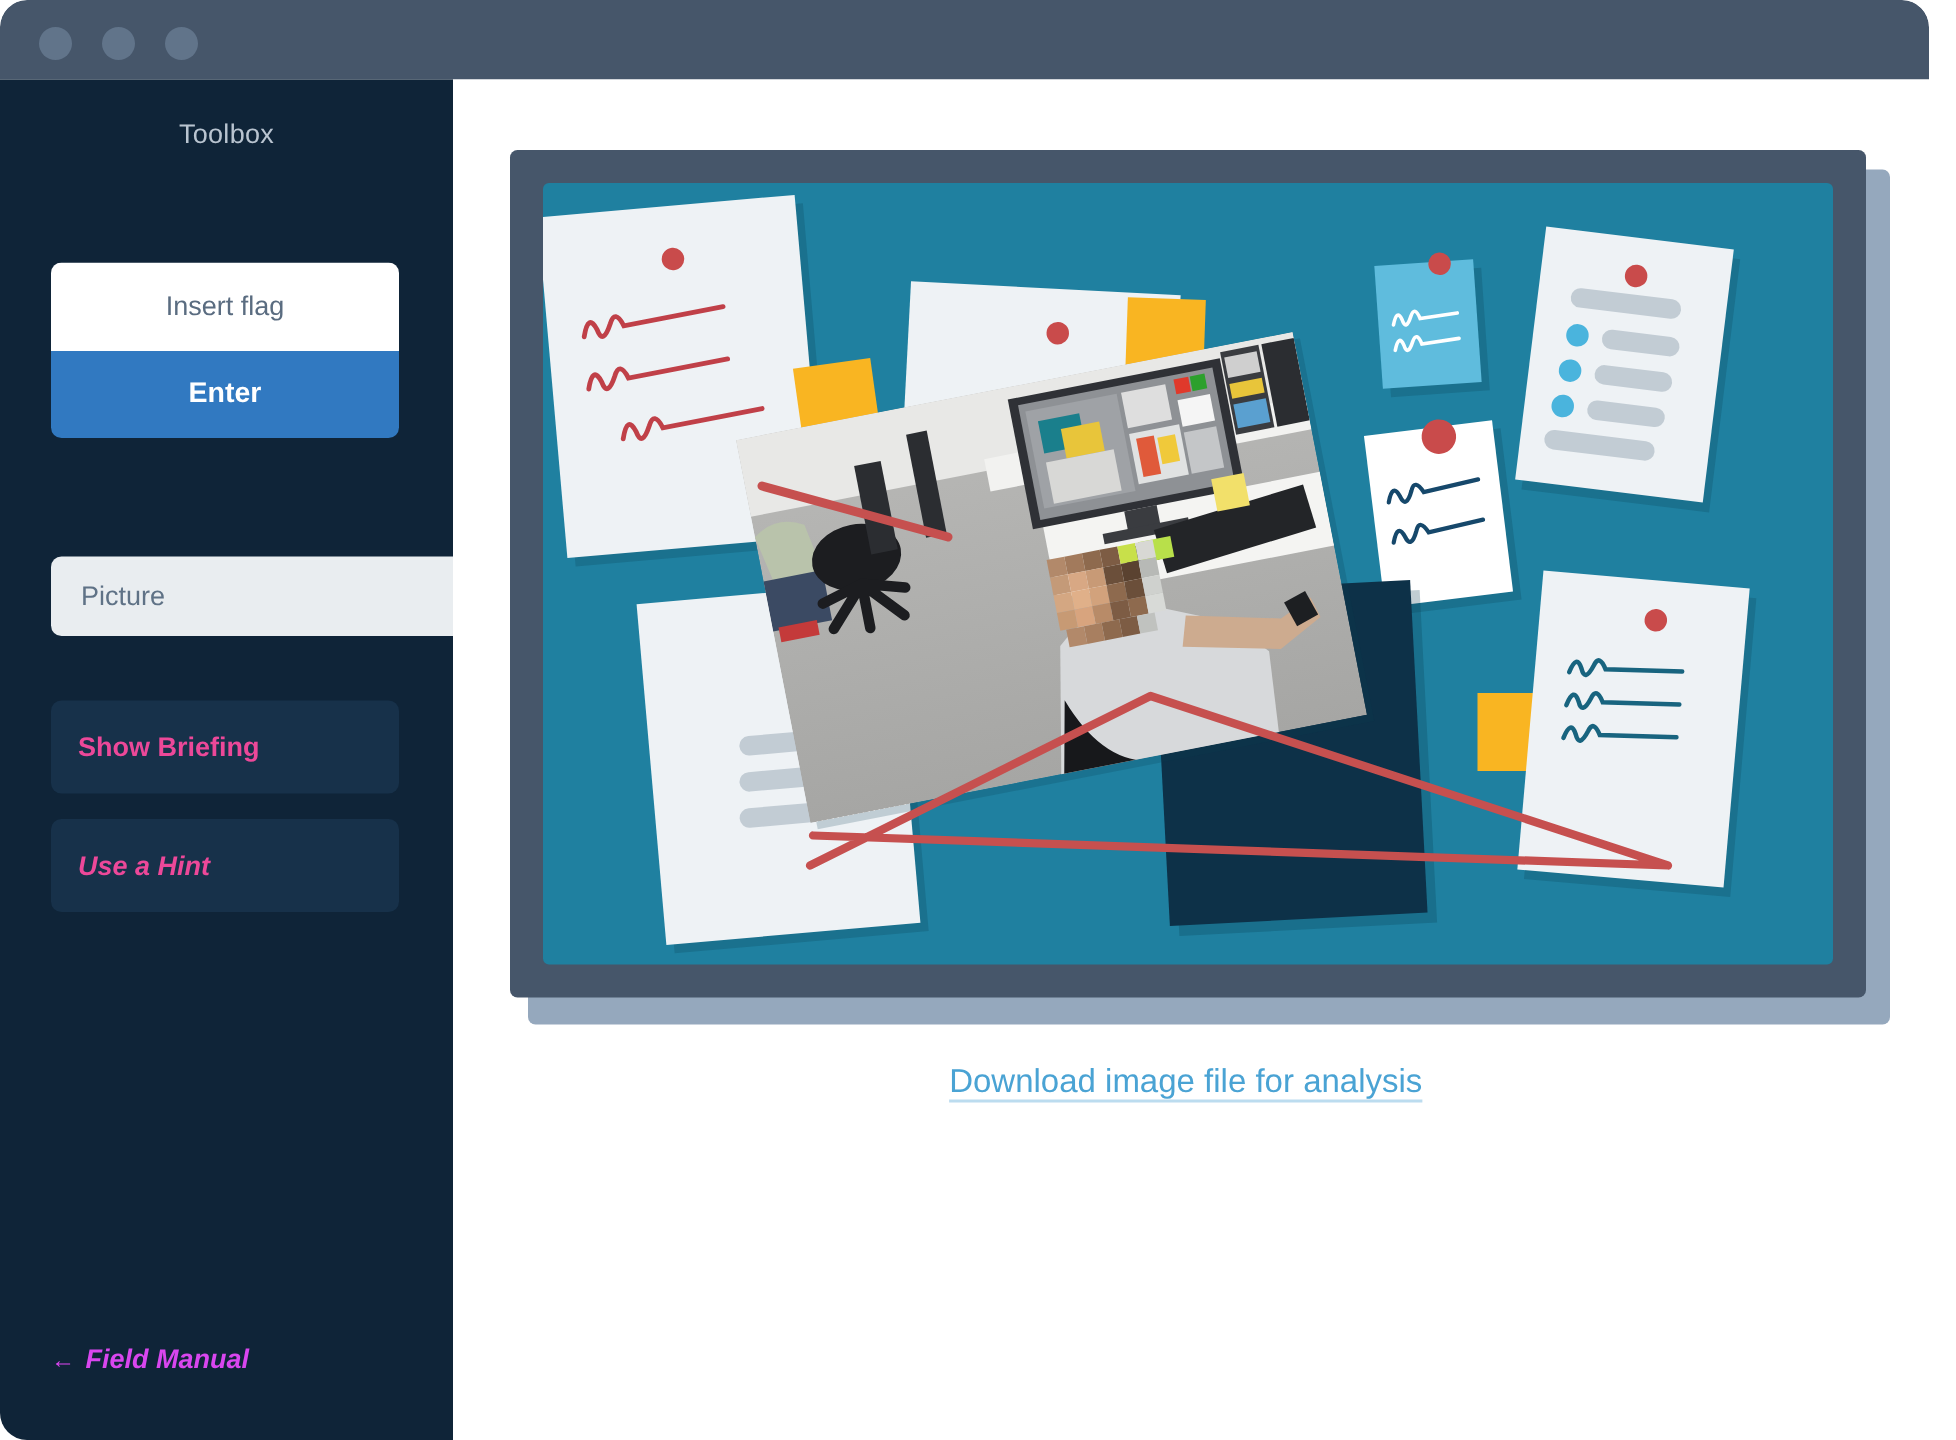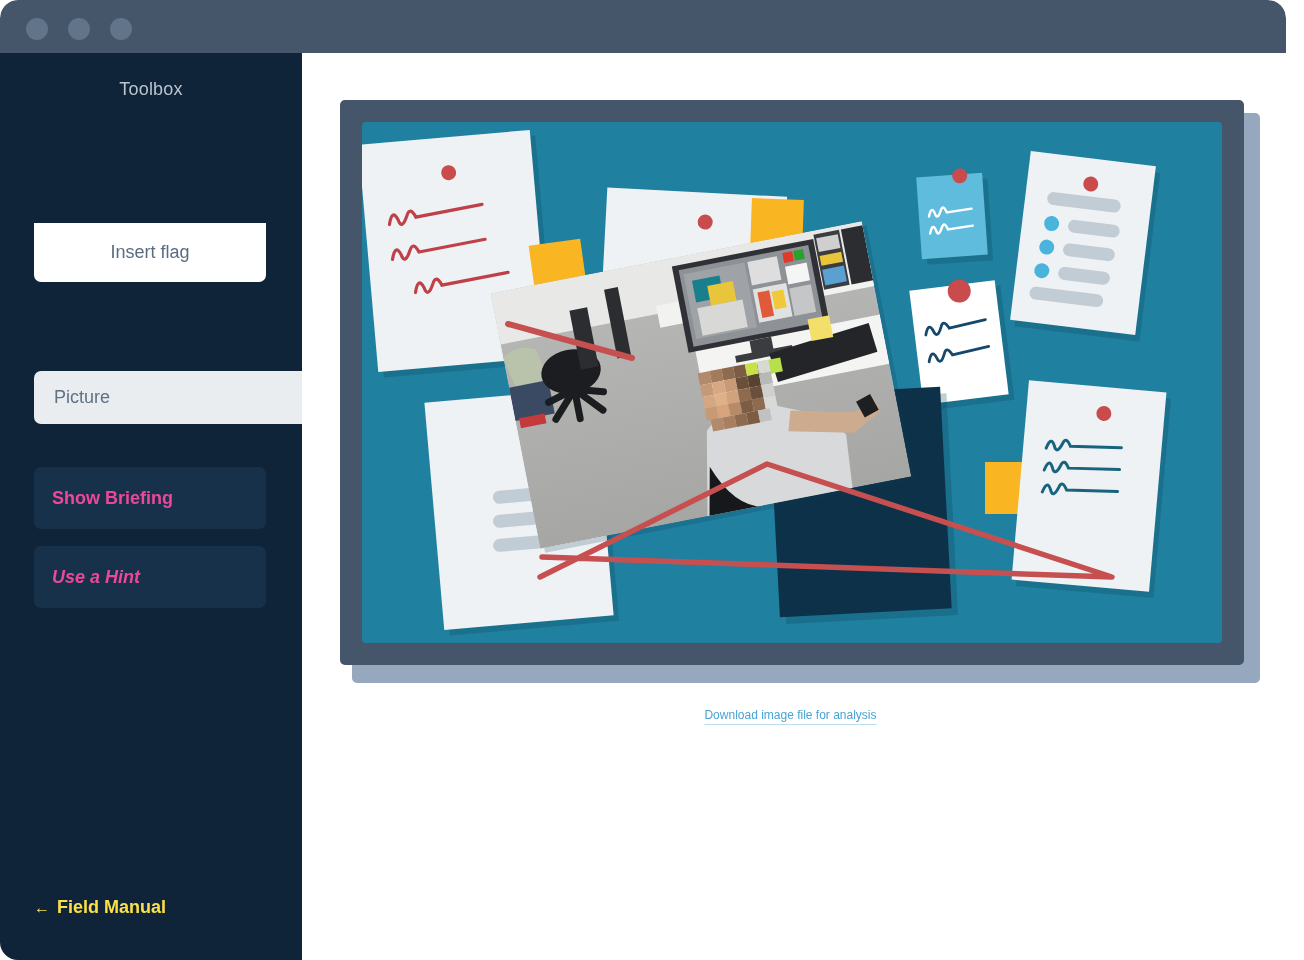--- a/index.html
+++ b/index.html
@@ -74,21 +74,20 @@
     display: block;
     width: 232px;
     height: 59px;
     border: none;
     outline: none;
     background: #ffffff;
     color: #be185d;
     font-size: 18px;
     text-align: center;
     font-family: inherit;
-    margin-top: 48px;
   }
   .flag-input::placeholder { color: #5a6c80; opacity: 1; }
   .enter-button {
     display: block;
     width: 232px;
     height: 58px;
     border: none;
     background: #3179c1;
     color: #ffffff;
     font-size: 19px;
@@ -130,26 +129,27 @@
   .tool-button.briefing { top: 414px; }
   .tool-button.hint     { top: 493px; font-style: italic; }
 
   .nav-links {
     position: absolute;
     left: 34px; bottom: 36px;
     width: 240px;
   }
   .nav-link {
     display: block;
-    color: #fde047;
+    color: #d946ef;
     font-size: 18px;
     font-weight: bold;
     text-decoration: none;
     line-height: 32px;
     white-space: nowrap;
+    font-style: italic;
   }
   .nav-arrow {
     display: inline-block;
     margin-right: 7px;
     font-size: 16px;
   }
 
   
   .content {
     position: absolute;
@@ -190,21 +190,21 @@
     border-radius: 4px;
     overflow: hidden;
   }
 
   .download-link {
     position: absolute;
     left: 0; top: 655px;
     width: 977px;
     text-align: center;
     color: #4aa3d4;
-    font-size: 12px;
+    font-size: 22px;
     text-decoration: underline;
     text-decoration-color: #bcdcef;
     text-underline-offset: 5px;
     cursor: pointer;
   }
 
   
   .paper, .sticky, .navy-card, .photo { position: absolute; }
 
   .paper {
@@ -260,20 +260,21 @@
       <span class="light"></span>
     </div>
   </div>
 
   <aside class="sidebar">
 
     <div class="toolbox-title">Toolbox</div>
 
     <div class="flag-group">
       <input class="flag-input" type="text" placeholder="Insert flag" style="">
+      <button class="enter-button">Enter</button>
     </div>
 
     <div class="picture-tab">
       <span>Picture</span>
     </div>
 
     <button class="tool-button briefing">Show Briefing</button>
 
     <button class="tool-button hint">Use a Hint</button>
 

